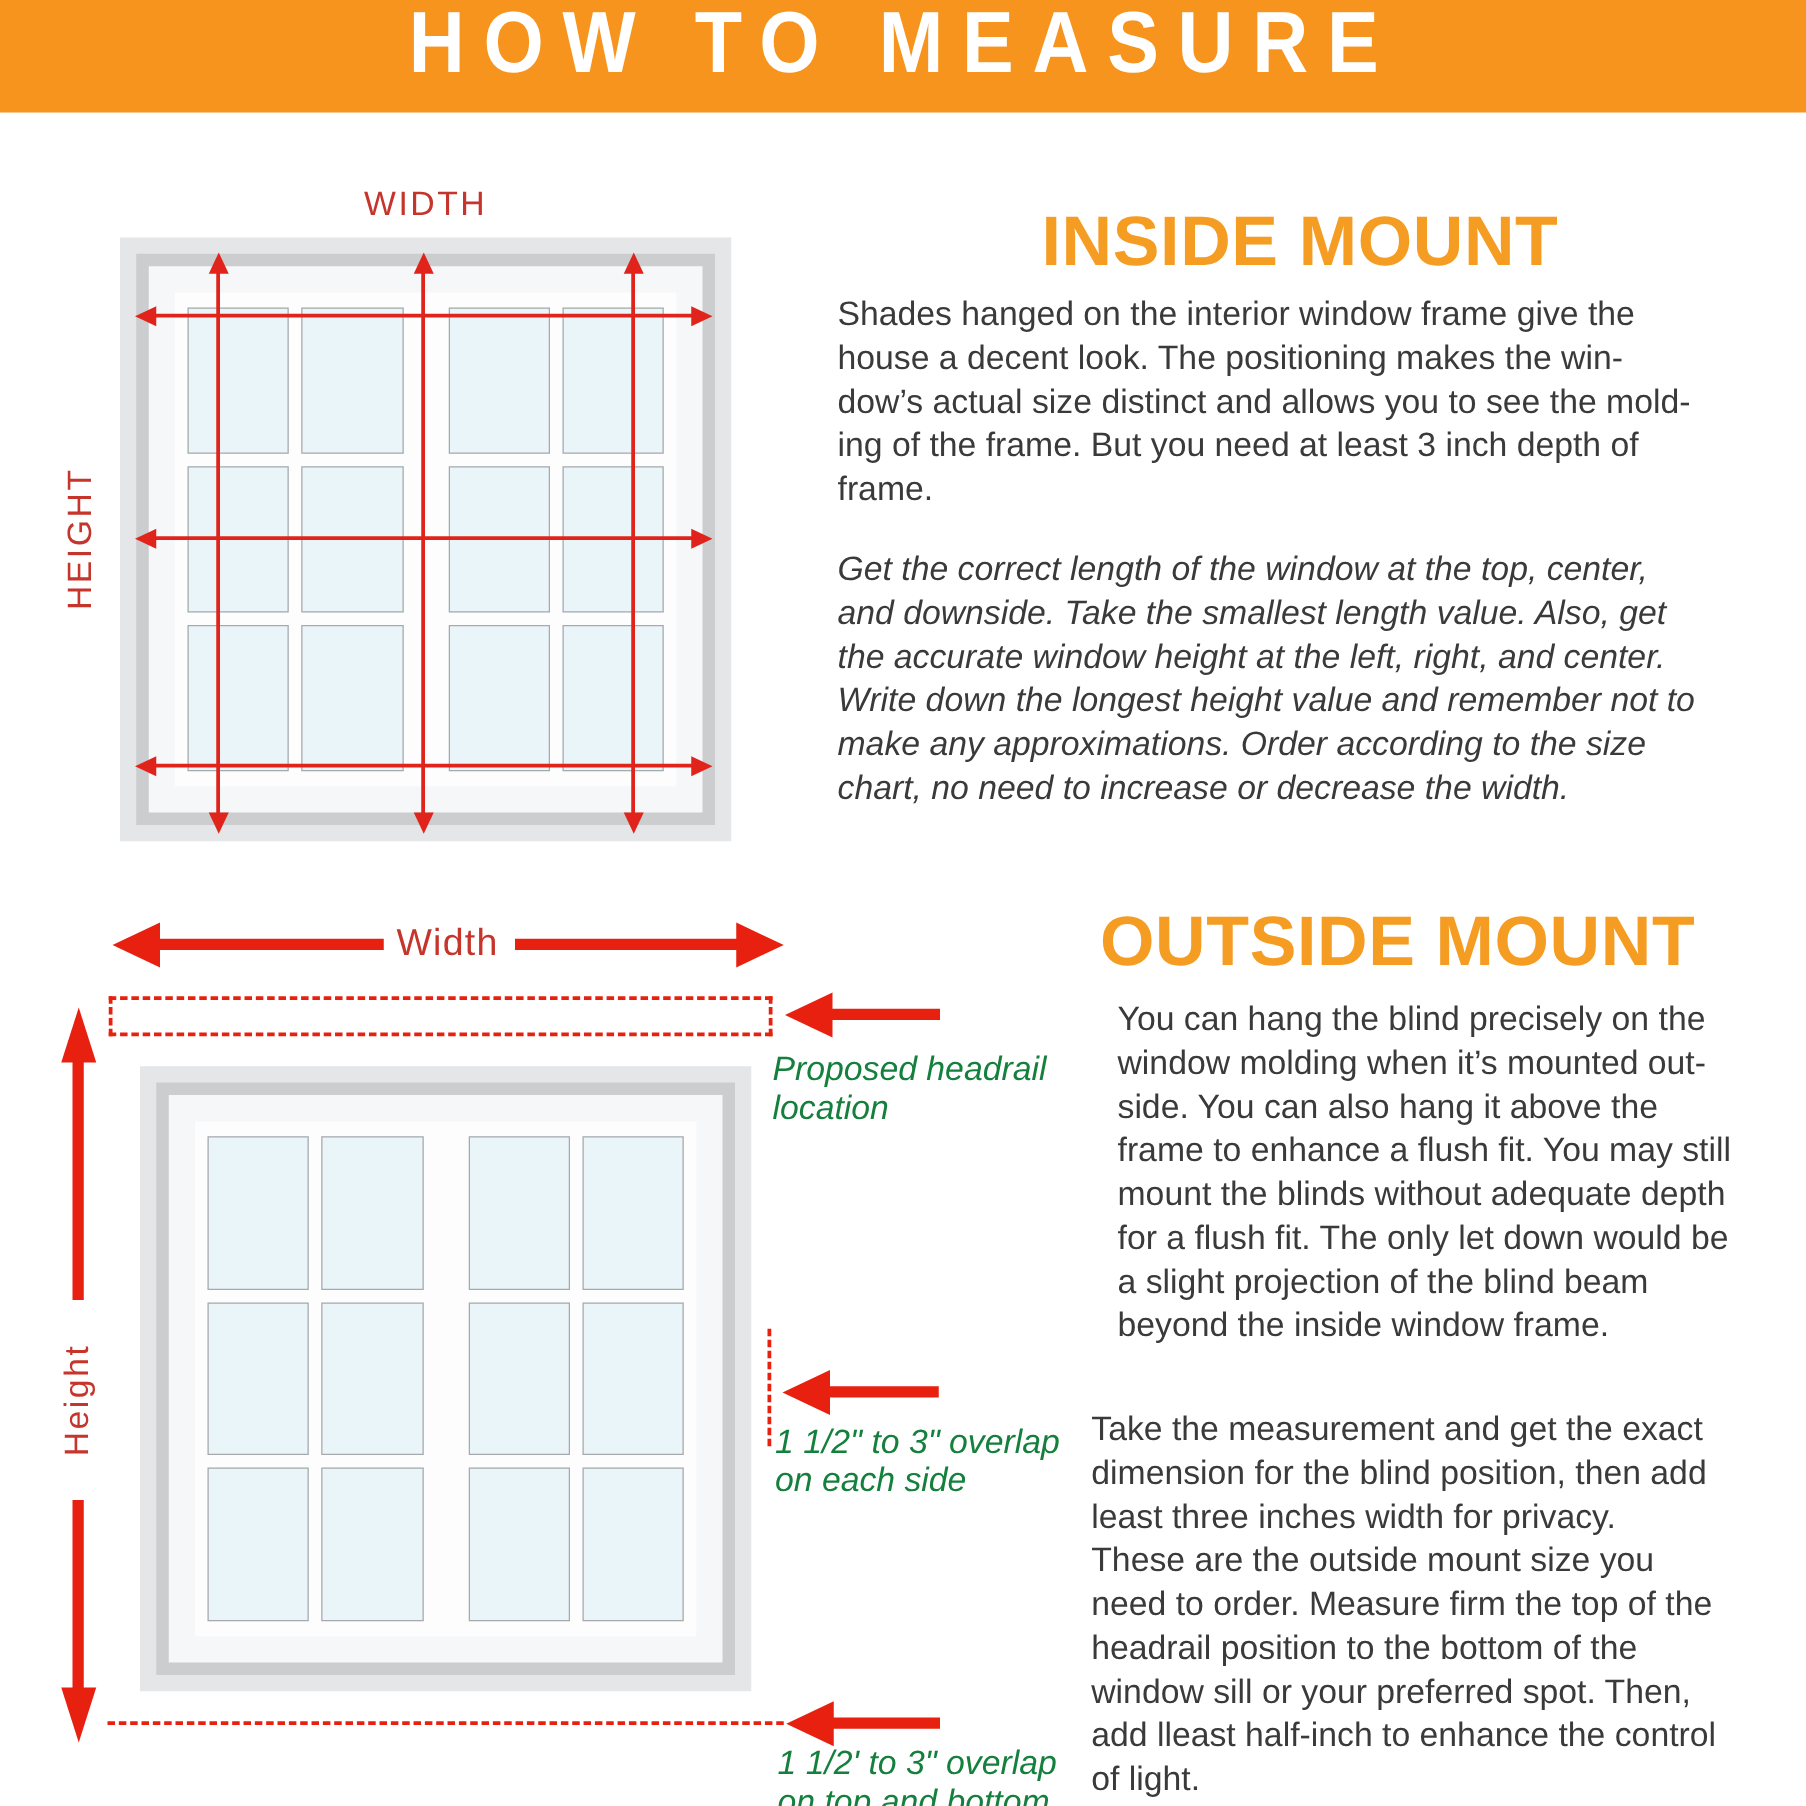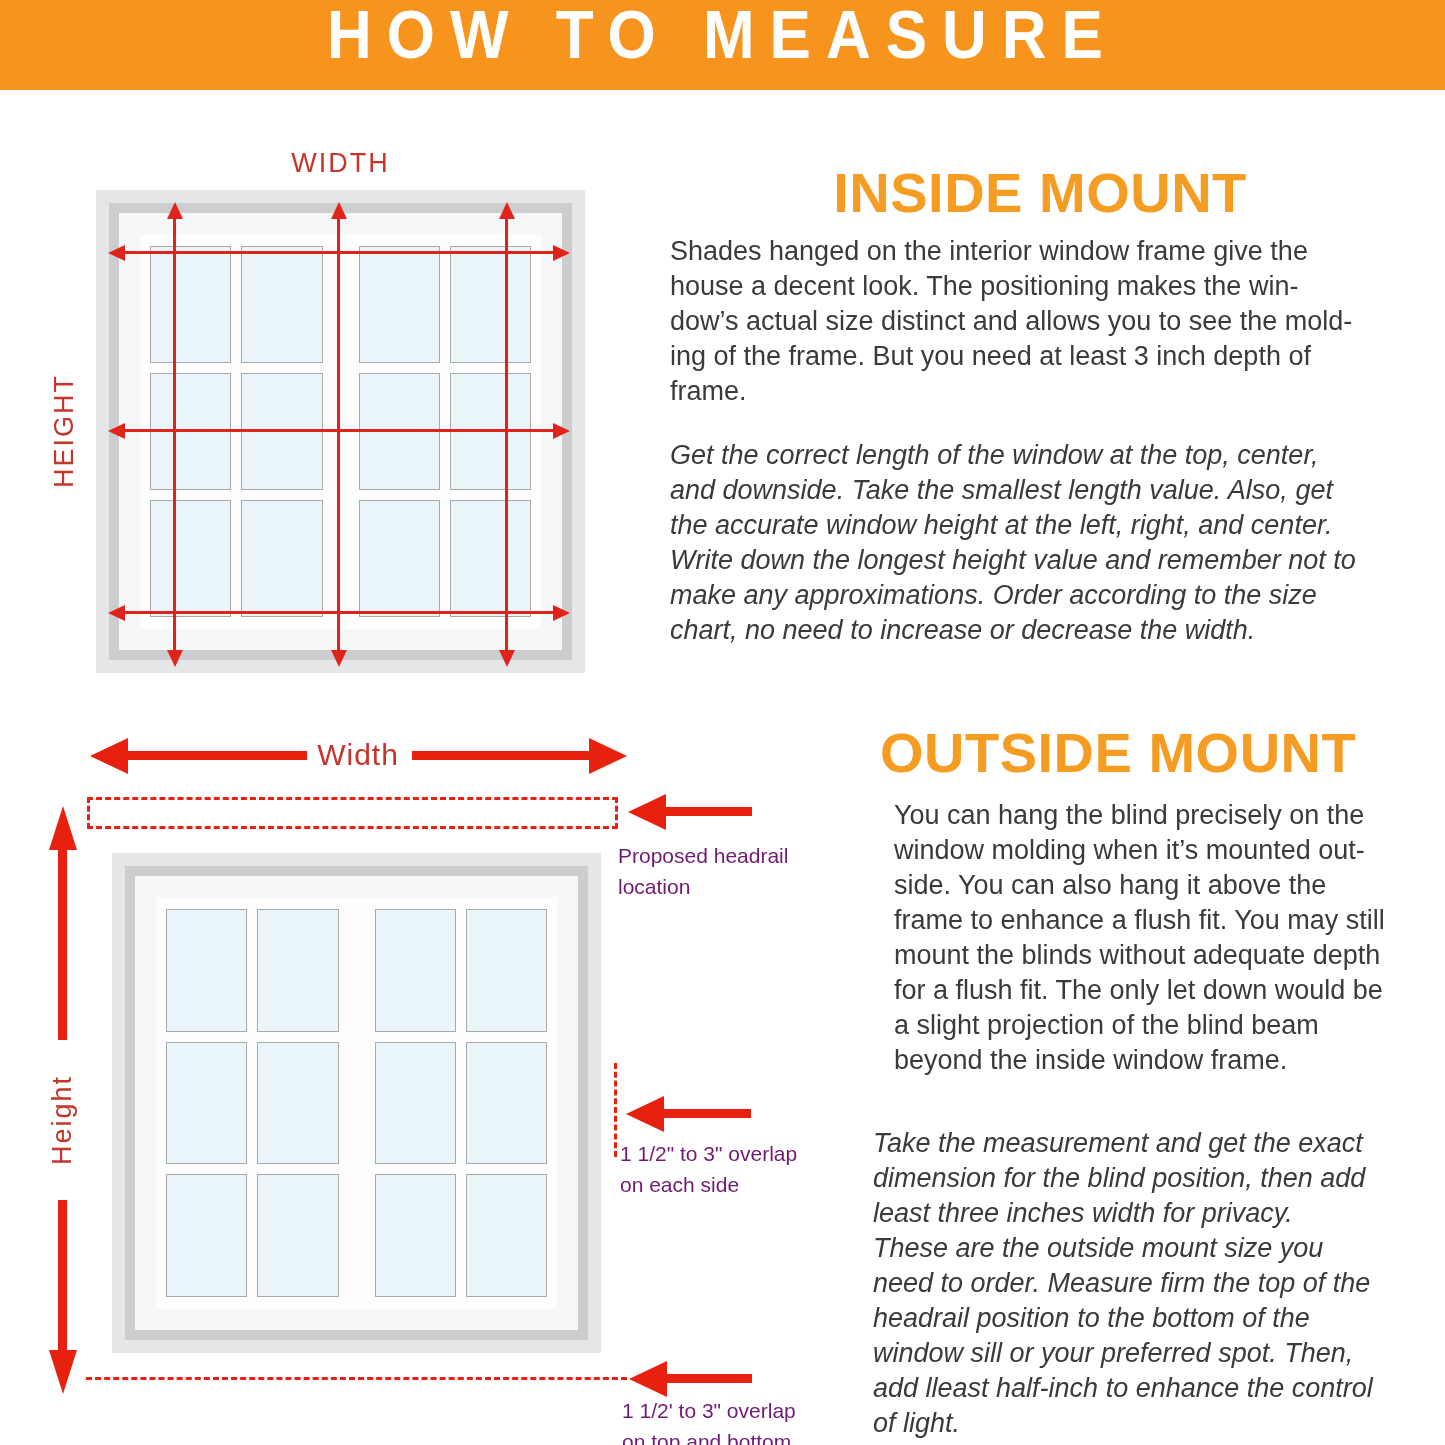--- a/index.html
+++ b/index.html
@@ -7,21 +7,21 @@
         font-family:"Liberation Sans",sans-serif;}
 
   
   .banner{position:absolute;left:0;top:0;width:1445px;height:90px;background:#F7941E;
           display:flex;justify-content:center;}
   .banner h1{margin:0;color:#ffffff;font-size:62px;font-weight:bold;letter-spacing:15px;
              transform:scaleY(1.12);white-space:nowrap;}
 
   
   .red-label{position:absolute;color:#C5352C;font-size:27px;letter-spacing:2px;}
-  .red-caption{position:absolute;color:#701a75;font-size:21px;line-height:31px;white-space:pre-line;}
+  .red-caption{position:absolute;color:#15803d;font-size:27px;line-height:31px;white-space:pre-line;font-style:italic;}
   .section-heading{position:absolute;color:#F59C23;font-weight:bold;font-size:56px;
                    text-align:center;white-space:nowrap;letter-spacing:0.5px;}
   .body-text{position:absolute;color:#3a3a3a;font-size:27px;line-height:35px;white-space:pre-line;}
 
   
   .win{position:absolute;background:#E5E6E8;padding:13px;box-sizing:border-box;}
   .win-mid{background:#CBCDCF;padding:10px;width:100%;height:100%;box-sizing:border-box;}
   .win-white{background:#F6F7F9;padding:21px;width:100%;height:100%;box-sizing:border-box;}
   .win-inner{background:#FDFDFE;width:100%;height:100%;box-sizing:border-box;padding:12px 10px;}
   .panes{display:grid;width:100%;height:100%;box-sizing:border-box;
@@ -181,21 +181,21 @@
 
   <div class="section-heading" style="left:880px;top:720px;width:400px;">OUTSIDE MOUNT</div>
   <div class="body-text" style="left:894px;top:798px;width:572px;">You can hang the blind precisely on the
 window molding when it’s mounted out-
 side. You can also hang it above the
 frame to enhance a flush fit. You may still
 mount the blinds without adequate depth
 for a flush fit. The only let down would be
 a slight projection of the blind beam
 beyond the inside window frame.</div>
-  <div class="body-text" style="left:873px;top:1126px;width:572px;font-style:italic;">Take the measurement and get the exact
+  <div class="body-text" style="left:873px;top:1126px;width:572px;">Take the measurement and get the exact
 dimension for the blind position, then add
 least three inches width for privacy.
 These are the outside mount size you
 need to order. Measure firm the top of the
 headrail position to the bottom of the
 window sill or your preferred spot. Then,
 add lleast half-inch to enhance the control
 of light.</div>
 
 </div>

